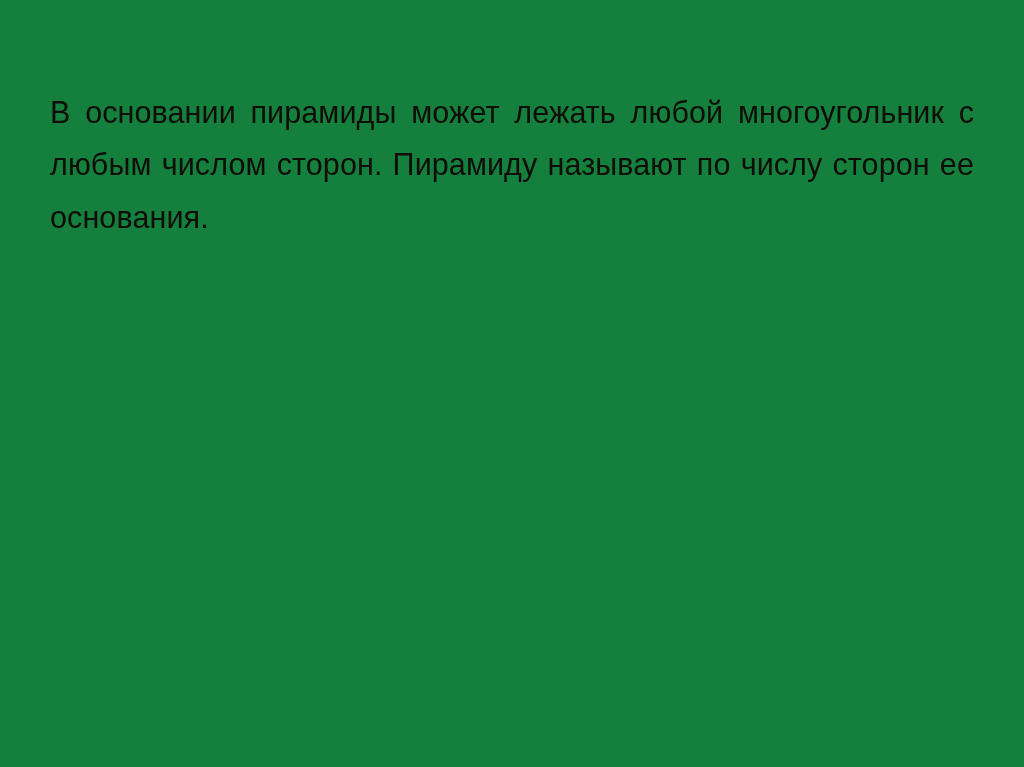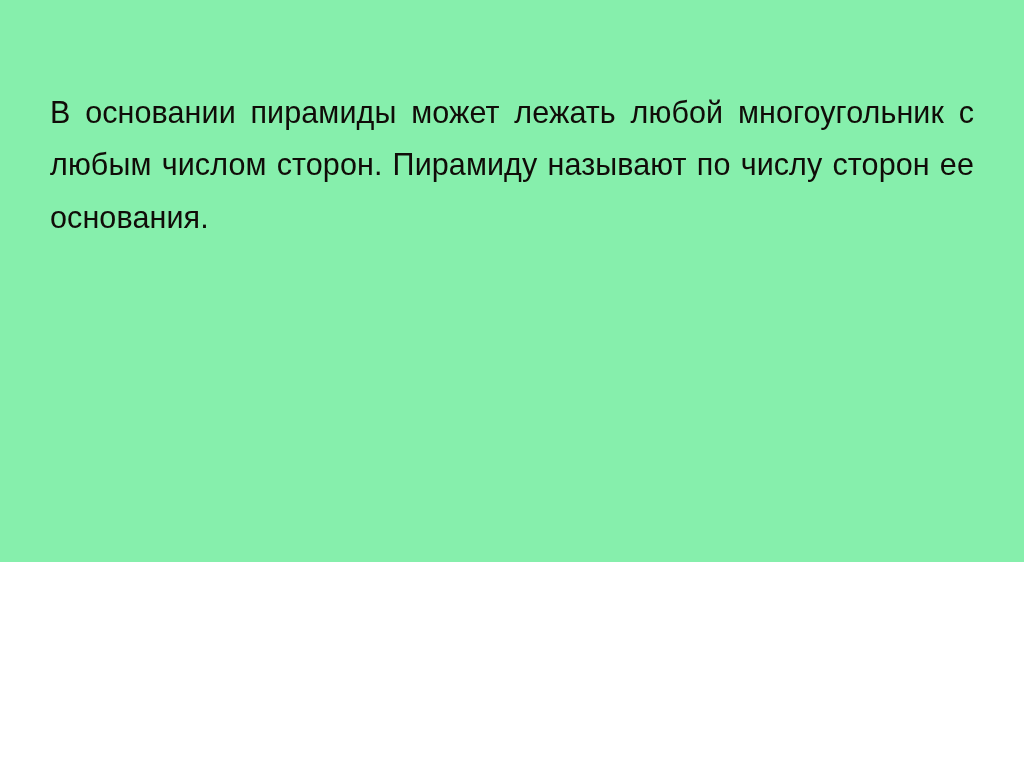--- a/index.html
+++ b/index.html
@@ -9,22 +9,22 @@
   body {
     width: 1024px;
     height: 767px;
     background: #ffffff;
     font-family: "Liberation Sans", sans-serif;
     overflow: hidden;
   }
   .slide {
     position: relative;
     width: 1024px;
-    height: 562px;
-    background: #86efac;
+    height: 767px;
+    background: #15803d;
     box-sizing: border-box;
   }
   .body-text-block {
     position: absolute;
     left: 50px;
     top: 86px;
     width: 924px;
   }
   .body-paragraph {
     margin: 0;

